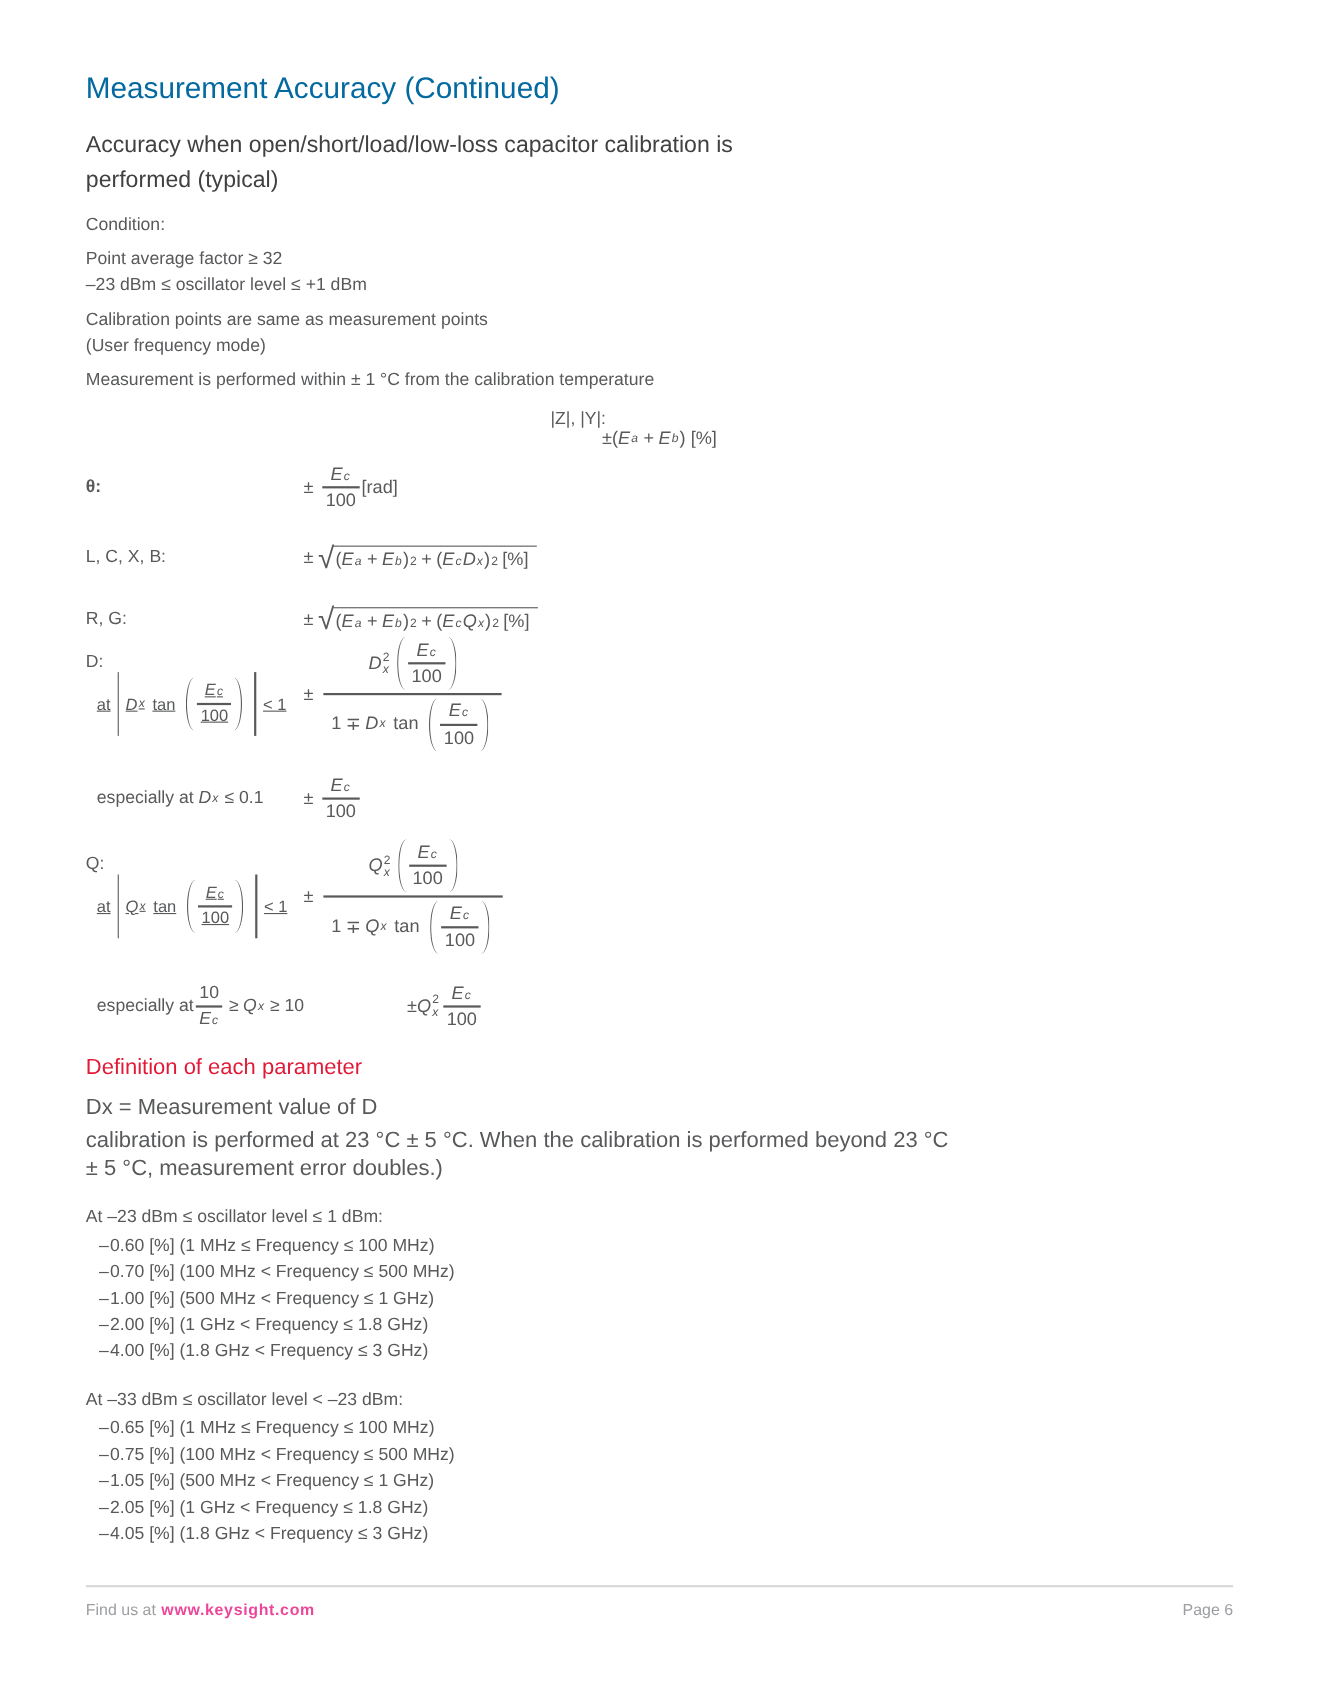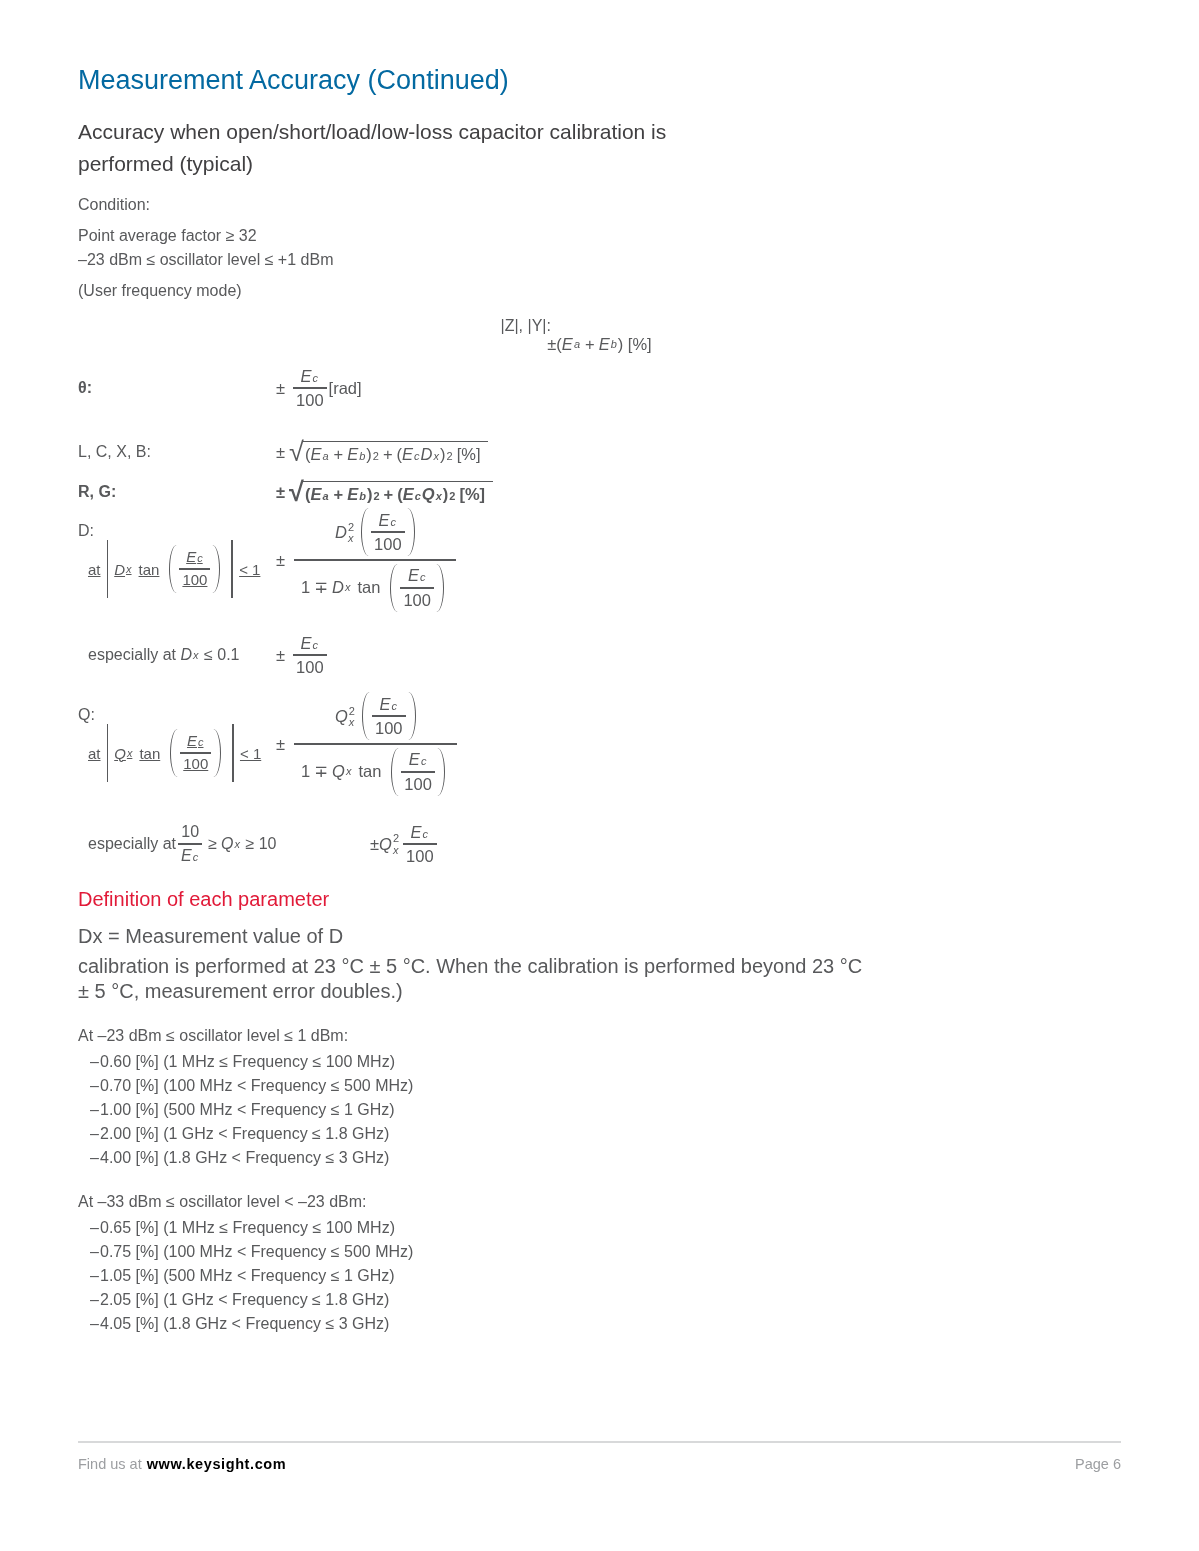--- a/index.html
+++ b/index.html
@@ -48,61 +48,65 @@
   .ss .it { font-style: italic; }
 
   .dcol { flex-direction: column; align-items: flex-start; justify-content: center; }
   .cond { display: flex; align-items: center; font-size: 15px; padding-left: 10px; text-decoration: underline; }
   .esp { padding-left: 10px; }
   .flabel.wide { width: 292px; }
 
   .r-zy   { margin-top: 14px; min-height: 22px; flex-direction: column; }
   .r-th   { margin-top: 10px; min-height: 48px; }
   .r-lcxb { margin-top: 26px; min-height: 28px; }
-  .r-rg   { margin-top: 12px; min-height: 28px; font-weight: bold; }
+  .r-rg   { margin-top: 28px; min-height: 28px; }
   .r-d    { margin-top: 0px;  min-height: 108px; }
   .r-espd { margin-top: 16px; min-height: 50px; }
   .r-q    { margin-top: 8px;  min-height: 112px; }
   .r-espq { margin-top: 18px; min-height: 52px; }
 
   
   h2.red-heading { margin-top: 16px; font-size: 20px; font-weight: 400; color: #e11a38; line-height: 26px; }
   .def-line { font-size: 20px; line-height: 20px; color: #58595b; }
   .def-dx { margin-top: 14px; }
   .def-qx { margin-top: 8px; }
   .ea-block { margin-top: 8px; line-height: 25px; }
   .lvl-heading { margin-top: 22px; font-size: 16px; line-height: 20px; }
   .lvl-list { margin-top: 4px; }
   .li { display: flex; font-size: 16px; line-height: 24px; }
   .li .dash { width: 22px; flex: none; text-align: left; padding-left: 12px; }
 
   
   .footer { position: absolute; left: 78px; right: 78px; top: 1441px; border-top: 2px solid #d8d9da; padding-top: 13px; display: flex; justify-content: space-between; align-items: baseline; font-size: 14.5px; color: #9c9ea1; }
-  .footer .url { font-weight: 700; color: #000000; letter-spacing: 0.6px; margin-left: 5px; }
+  .footer .url { font-weight: 700; color: #ec4899; letter-spacing: 0.6px; margin-left: 5px; }
 </style>
 </head>
 <body>
 
 <div class="page">
   <div class="content">
 
     <h1 class="title">Measurement Accuracy (Continued)</h1>
 
     <div class="subtitle">
       <div>Accuracy when open/short/load/low-loss capacitor calibration is</div>
       <div>performed (typical)</div>
     </div>
 
     <div class="body-text cond-label">Condition:</div>
     <div class="body-text para">
       <div>Point average factor ≥ 32</div>
       <div>–23 dBm ≤ oscillator level ≤ +1 dBm</div>
     </div>
     <div class="body-text para">
+      <div>Calibration points are same as measurement points</div>
       <div>(User frequency mode)</div>
+    </div>
+    <div class="body-text para">
+      <div>Measurement is performed within ± 1 °C from the calibration temperature</div>
     </div>
 
     <div class="frow r-zy">
       <div class="flabel">|Z|, |Y|:</div>
       <div class="fmath">
         <span class="tok">±(</span>
           <var>E</var>
           <sub>a</sub>
           <span class="tok op">+</span>
           <var>E</var>

